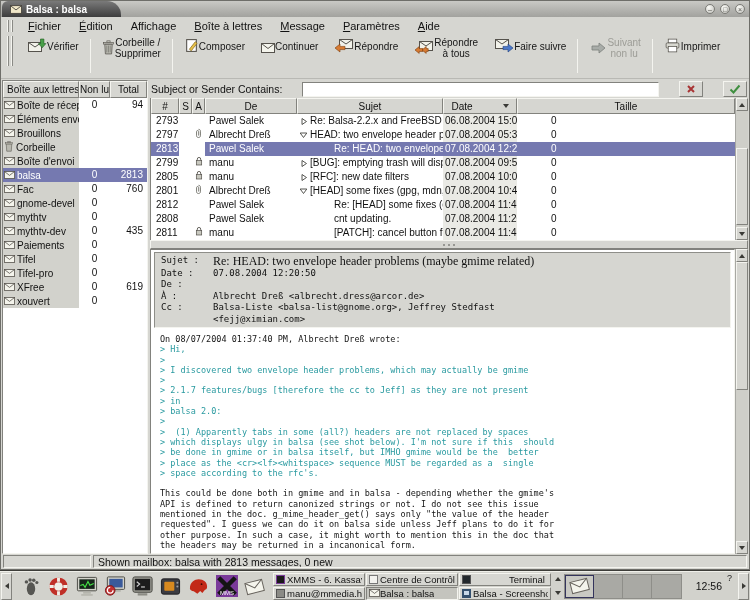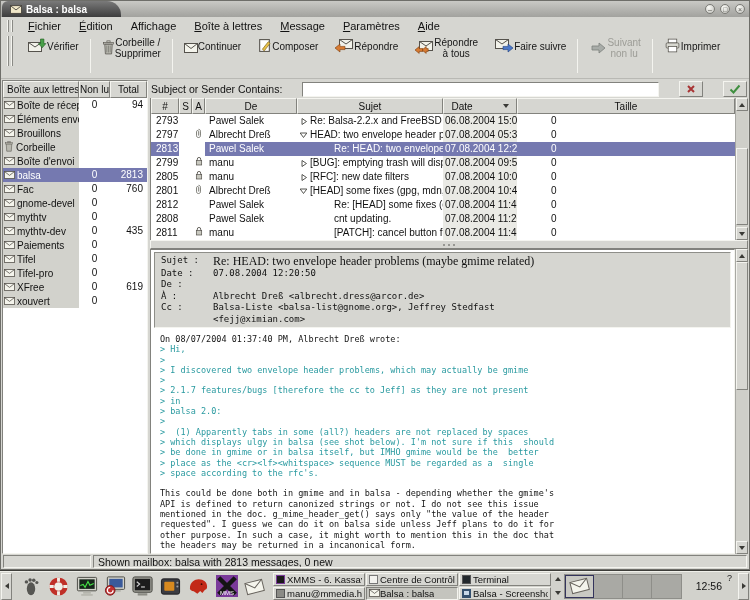--- a/index.html
+++ b/index.html
@@ -152,28 +152,28 @@
             </svg></span><span class="tlabel">Vérifier</span></div>
         <div class="tsep"></div>
         <div class="tbtn"><span class="ticon"><svg width="13" height="15" viewBox="0 0 12 14">
               <rect x="4.5" y="0.8" width="3" height="1.6" fill="#cfcfc6" stroke="#55524c" stroke-width="0.6"></rect>
               <rect x="1.5" y="2.2" width="9" height="1.6" fill="#cfcfc6" stroke="#55524c" stroke-width="0.6"></rect>
               <path d="M2.5 4 h7 l-0.6 9 h-5.8 z" fill="#b9b9b0" stroke="#55524c" stroke-width="0.7"></path>
               <path d="M4.4 5.2 v6.4 M6 5.2 v6.4 M7.6 5.2 v6.4" stroke="#7a7a72" stroke-width="0.7" fill="none"></path>
             </svg></span><span class="tlabel">Corbeille /
 Supprimer</span></div>
         <div class="tsep"></div>
+        <div class="tbtn"><span class="ticon"><svg width="15" height="15" viewBox="0 0 14 14">
+              <rect x="2.5" y="1.5" width="9" height="11" fill="#fff" stroke="#55524c"></rect>
+              <path d="M5 10.5 L10.5 3.5 L12.2 5 L6.8 12 Z" fill="#e8c24a" stroke="#7a5c10" stroke-width="0.6"></path>
+            </svg></span><span class="tlabel">Composer</span></div>
         <div class="tbtn"><span class="ticon"><svg width="14" height="10" viewBox="0 0 14 10">
               <rect x="0.5" y="0.5" width="13" height="9" fill="#f4f4ec" stroke="#55524c"></rect>
               <path d="M0.5 0.5 L7 5.5 L13.5 0.5" fill="none" stroke="#55524c"></path>
             </svg></span><span class="tlabel">Continuer</span></div>
-        <div class="tbtn"><span class="ticon"><svg width="15" height="15" viewBox="0 0 14 14">
-              <rect x="2.5" y="1.5" width="9" height="11" fill="#fff" stroke="#55524c"></rect>
-              <path d="M5 10.5 L10.5 3.5 L12.2 5 L6.8 12 Z" fill="#e8c24a" stroke="#7a5c10" stroke-width="0.6"></path>
-            </svg></span><span class="tlabel">Composer</span></div>
         <div class="tbtn"><span class="ticon"><svg width="20" height="15" viewBox="0 0 20 15">
               <rect x="5.5" y="1.5" width="13" height="9" fill="#f2f2ea" stroke="#55524c"></rect>
               <path d="M5.5 1.5 L12 6 L18.5 1.5" fill="none" stroke="#55524c"></path>
               <path d="M1 10 l5 -4 v2.4 h5 v3.2 h-5 v2.4 z" fill="#d87c34" stroke="#7c3c0c" stroke-width="0.6"></path>
             </svg></span><span class="tlabel">Répondre</span></div>
         <div class="tbtn"><span class="ticon"><svg width="20" height="15" viewBox="0 0 20 15">
               <rect x="5.5" y="1.5" width="13" height="9" fill="#f2f2ea" stroke="#55524c"></rect>
               <path d="M5.5 1.5 L12 6 L18.5 1.5" fill="none" stroke="#55524c"></path>
               <path d="M1 10 l4.2 -3.4 v2 h3.8 v2.8 h-3.8 v2 z" fill="#d87c34" stroke="#7c3c0c" stroke-width="0.6"></path>
               <path d="M8 10 l4.2 -3.4 v2 h2 v2.8 h-2 v2 z" fill="#d87c34" stroke="#7c3c0c" stroke-width="0.6"></path>
@@ -739,21 +739,21 @@
         <div class="taskbtn bevel-out">
           <span class="ti xmms"></span>
           <span style="overflow: hidden;">XMMS - 6. Kassav - E</span>
         </div>
         <div class="taskbtn bevel-out">
           <span class="ti control-center"></span>
           <span style="overflow: hidden;">Centre de Contrôle M</span>
         </div>
         <div class="taskbtn bevel-out">
           <span class="ti terminal"></span>
-          <span style="overflow: hidden;">Terminal</span>
+          <span style="overflow: hidden; margin-left: 36px;">Terminal</span>
         </div>
       </div>
     <div class="trow" id="taskRow2">
         <div class="taskbtn bevel-out">
           <span class="ti shell"></span>
           <span style="overflow: hidden;">manu@mmedia.hom</span>
         </div>
         <div class="taskbtn bevel-out active">
           <span class="ti balsa">
             <svg width="11" height="8" viewBox="0 0 14 10">

